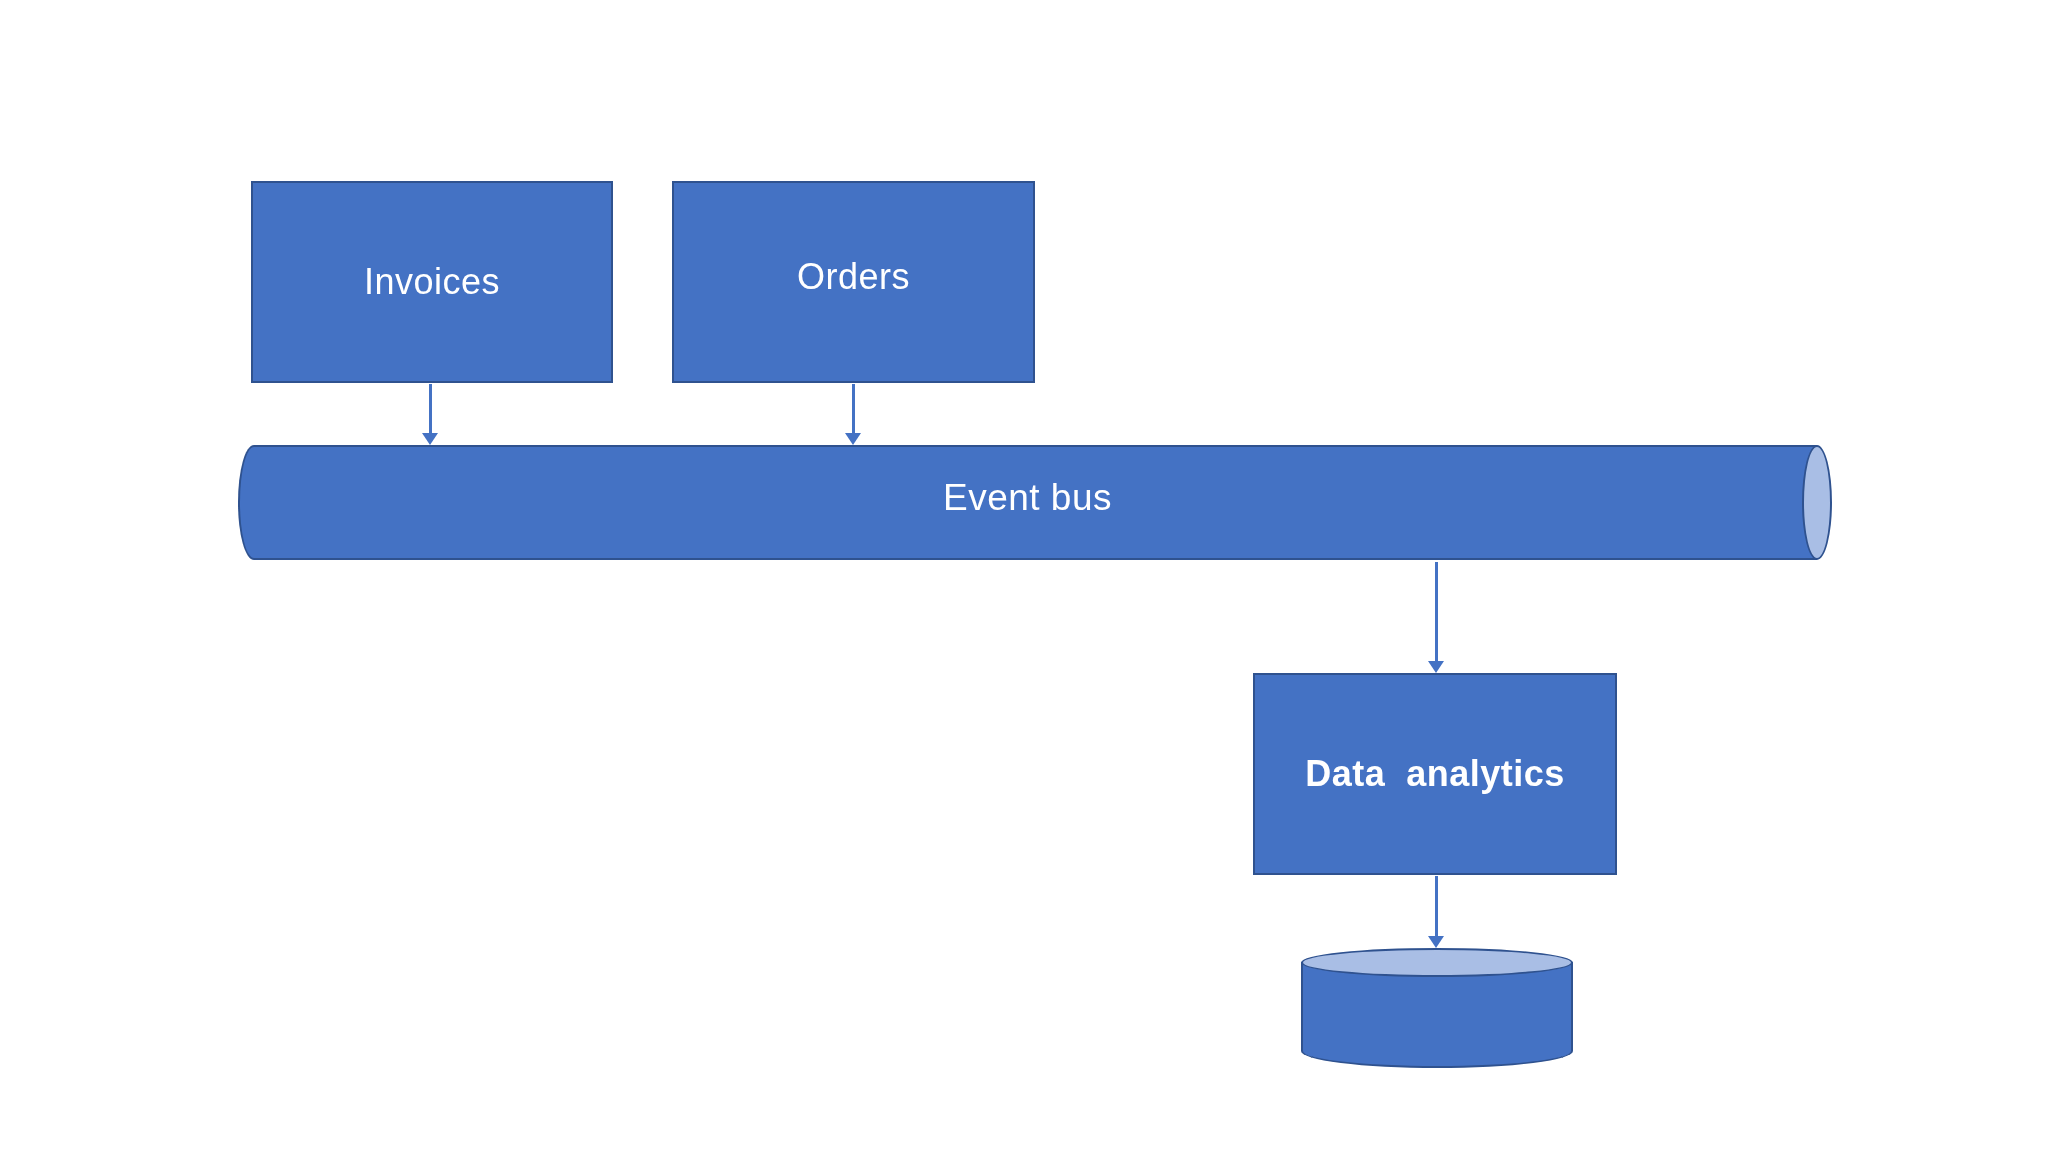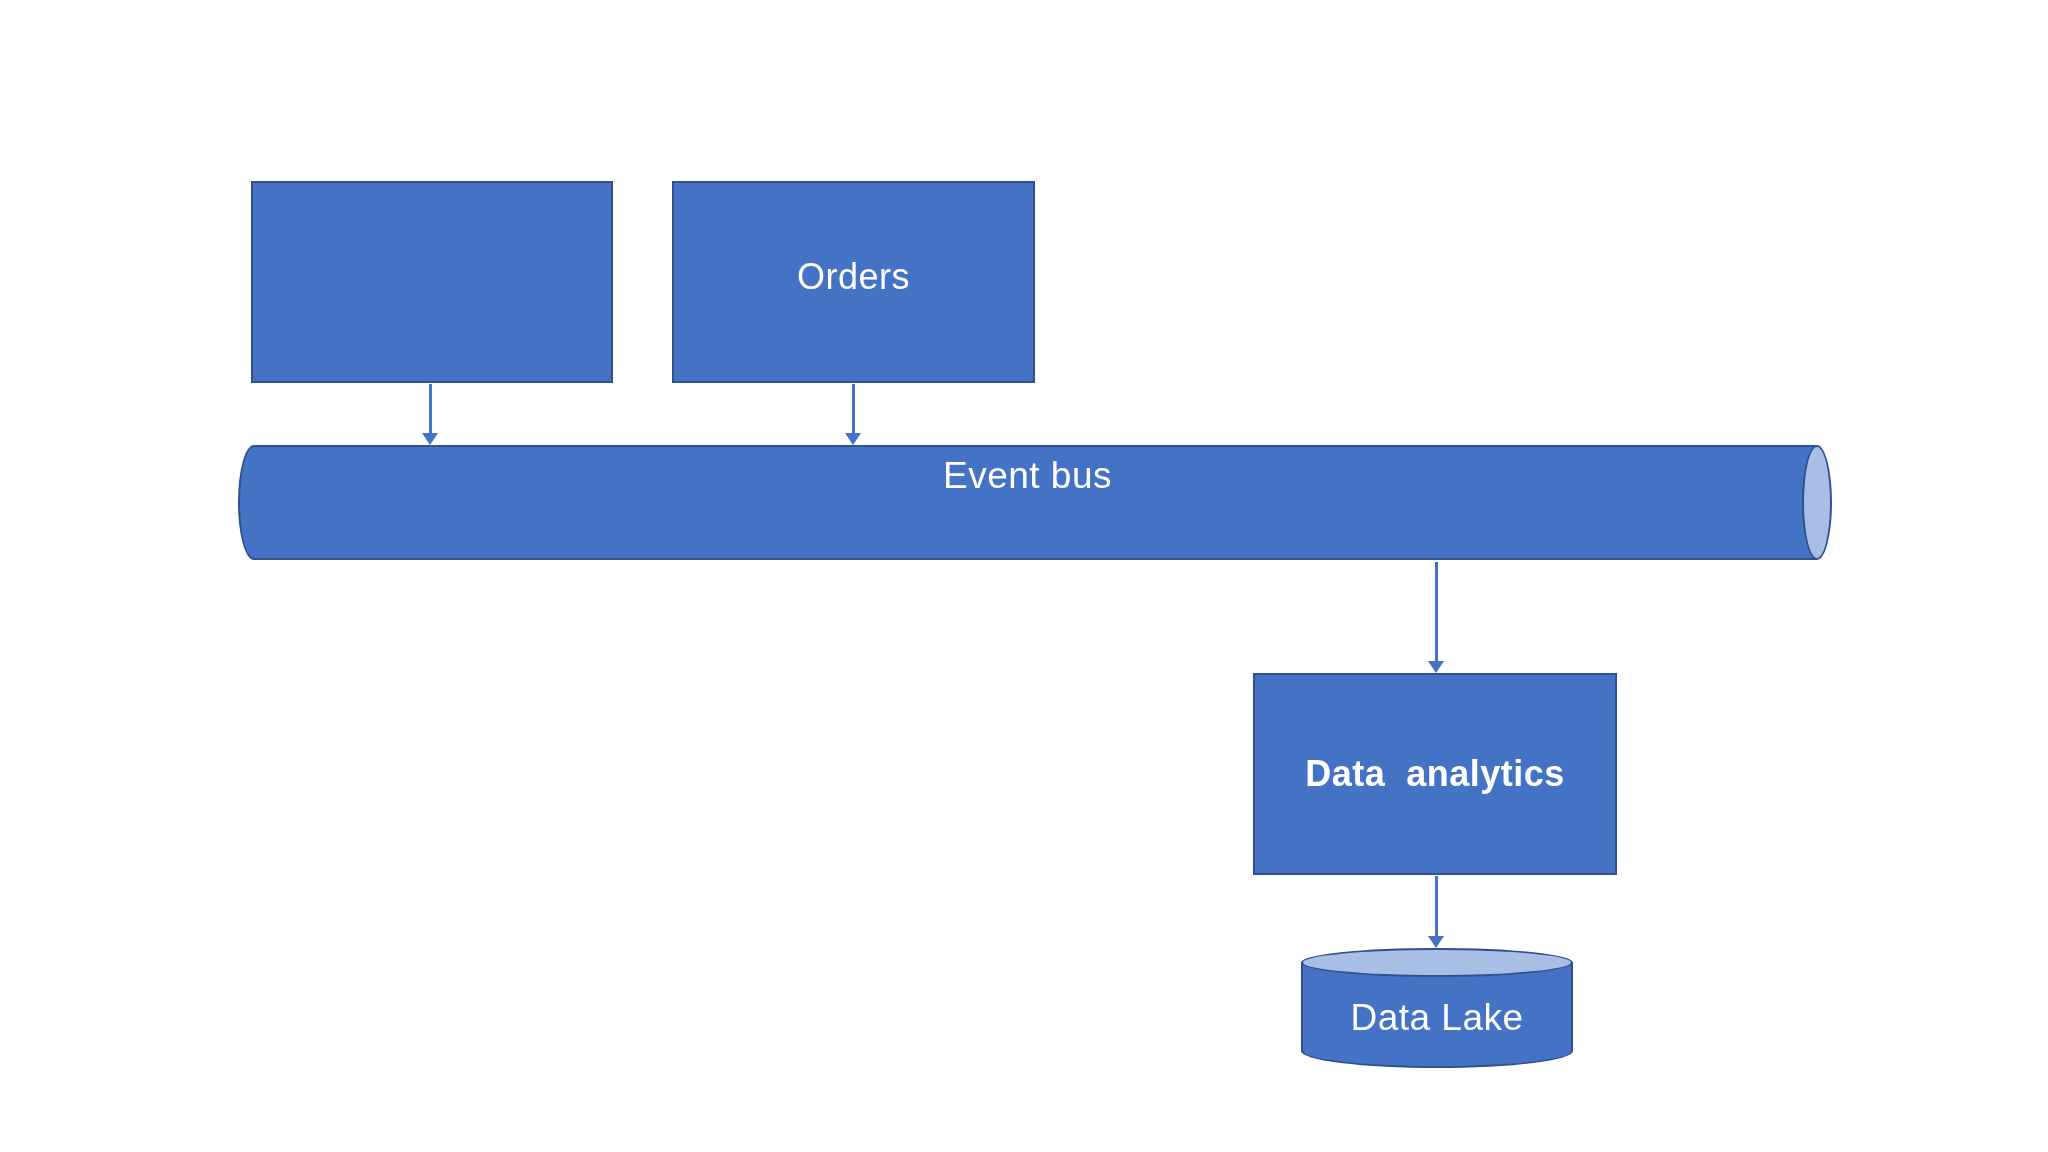--- a/index.html
+++ b/index.html
@@ -60,21 +60,21 @@
   }
   .bus-cap {
     position: absolute;
     left: 1802px; top: 445px;
     width: 30px; height: 115px;
     background: #A9BEE5;
     border: 2px solid #2F528F;
     border-radius: 50%;
     box-sizing: border-box;
   }
-  .bus-label { left: 238px; top: 434px; width: 1579px; height: 84px; font-size: 37px; }
+  .bus-label { left: 238px; top: 456px; width: 1579px; height: 84px; font-size: 37px; }
 
   
   .lake-body {
     position: absolute;
     left: 1301px; top: 962px;
     width: 272px; height: 106px;
     background: #4472C4;
     border: 2px solid #2F528F;
     border-top: none;
     border-bottom-left-radius: 50% 17px;
@@ -115,20 +115,21 @@
   .arrow-orders    { left: 845px;  top: 384px; height: 61px;  }
   .arrow-analytics { left: 1428px; top: 562px; height: 111px; }
   .arrow-lake      { left: 1428px; top: 876px; height: 72px;  }
 </style>
 </head>
 <body>
 
 <div class="canvas">
 
   <div class="rect-node invoices-box"></div>
+  <div class="node-label invoices-label">Invoices</div>
 
   <div class="rect-node orders-box"></div>
   <div class="node-label orders-label">Orders</div>
 
   <div class="arrow arrow-invoices">
     <div class="shaft"></div>
     <div class="head"></div>
   </div>
 
   <div class="arrow arrow-orders">
@@ -148,15 +149,14 @@
   <div class="rect-node analytics-box"></div>
   <div class="node-label analytics-label">Data  analytics</div>
 
   <div class="arrow arrow-lake">
     <div class="shaft"></div>
     <div class="head"></div>
   </div>
 
   <div class="lake-body"></div>
   <div class="lake-cap"></div>
-  <div class="node-label lake-label">Data Lake</div>
 
 </div>
 
 </body></html>

